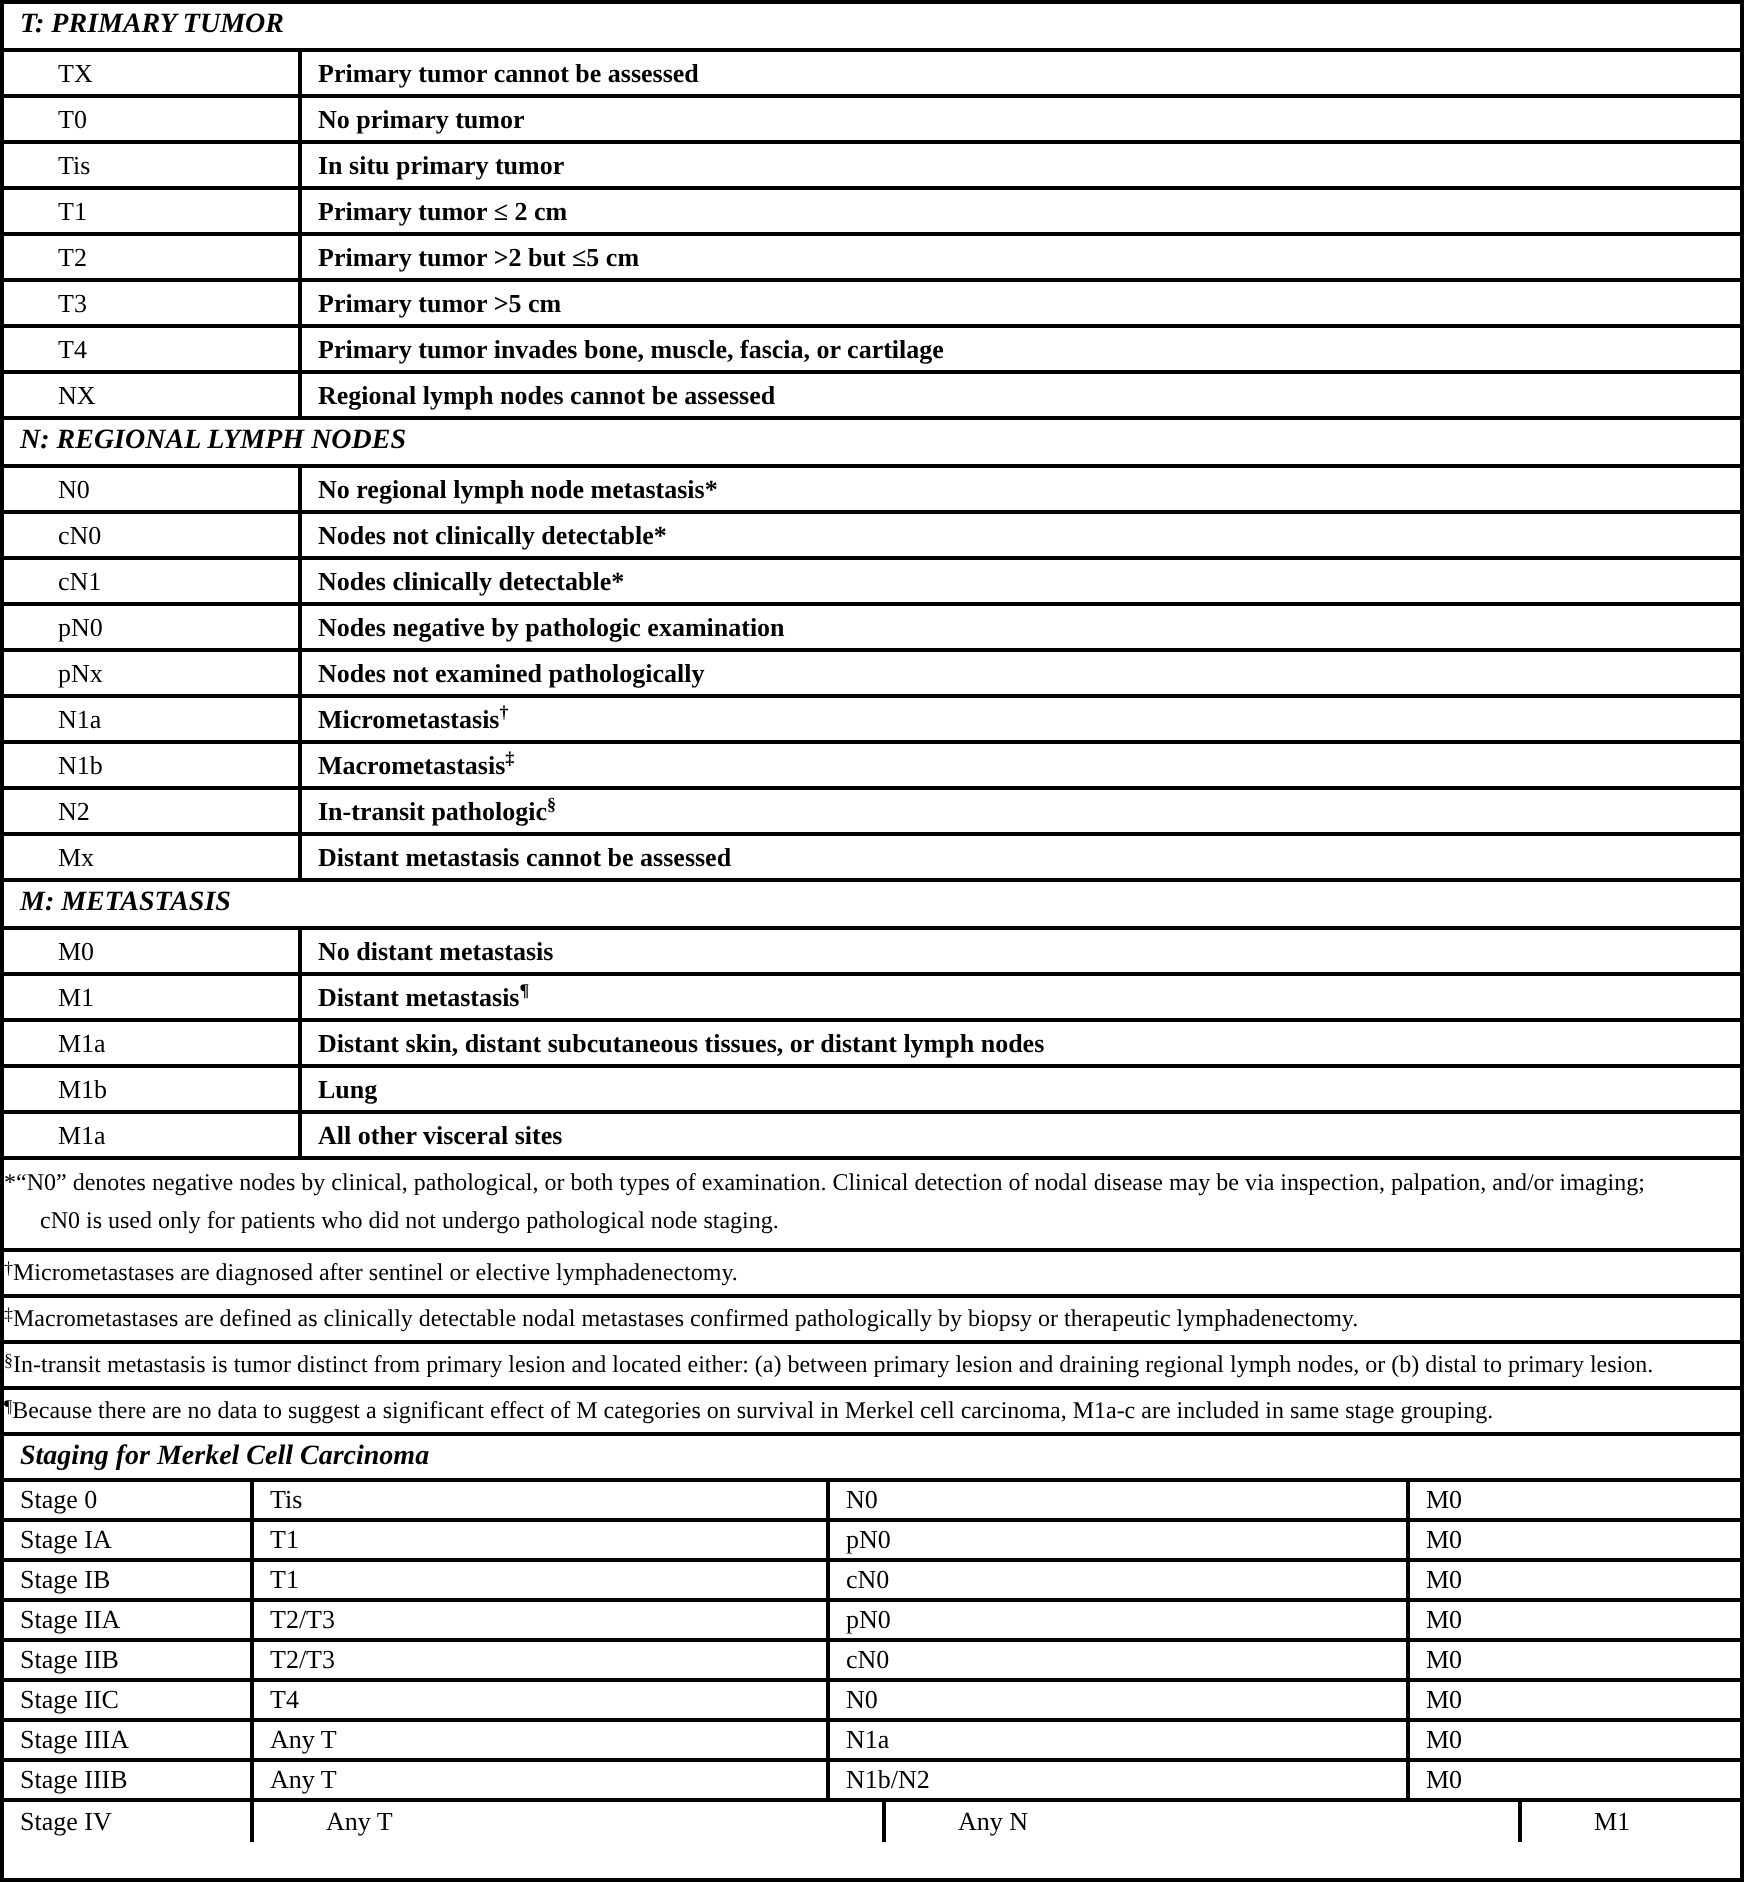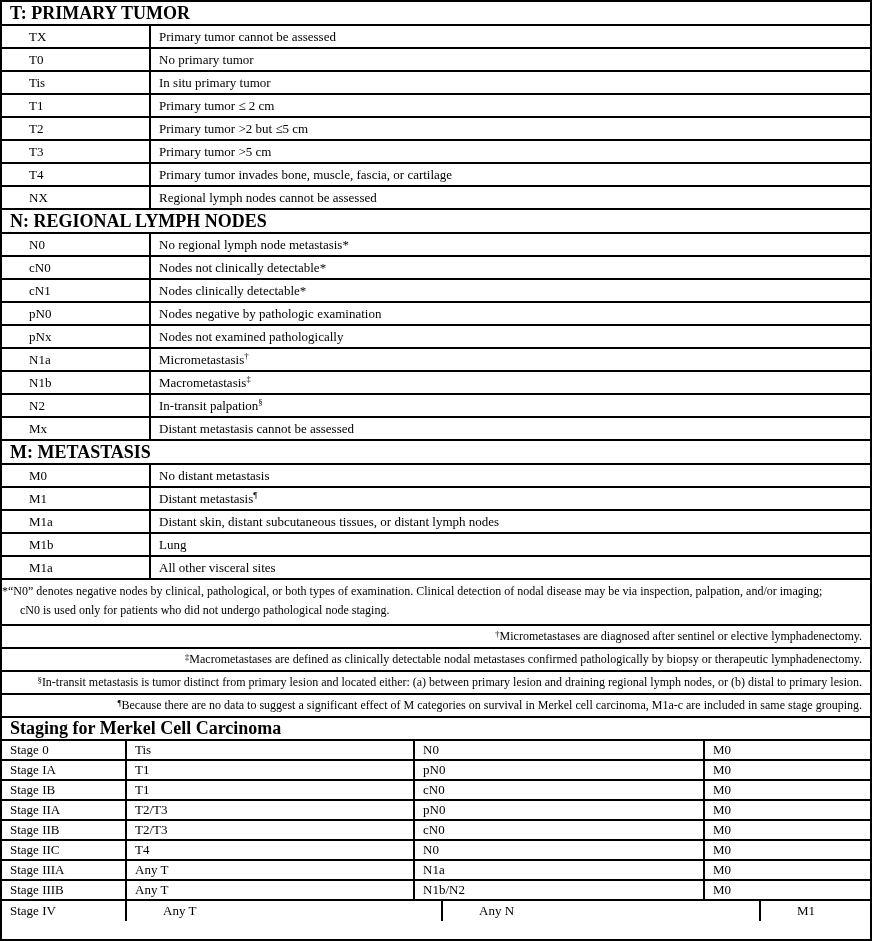--- a/index.html
+++ b/index.html
@@ -18,27 +18,27 @@
   .row { display:flex; border-bottom:2px solid #000; height:23px; align-items:stretch; }
   .row.sect { height:24px; font-weight:bold; }
   .row.sect.first { height:24px; }
   .cell {
     display:flex; align-items:center;
     padding:0 8px;
     font-size:13px;
     white-space:nowrap; overflow:hidden;
   }
   .c1 { width:130px; border-right:2px solid #000;margin-left:19px; }
-  .c2 { flex:1; }
-  .full { flex:1; padding:0 8px; display:flex; align-items:center; font-size:18px; }
+  .c2 { flex:1;font-weight:bold; }
+  .full { flex:1; padding:0 8px; display:flex; align-items:center; font-size:14px;font-style:italic; }
   .sup { font-size:9px; position:relative; top:-4px; line-height:0; }
   
   .fn { display:block; border-bottom:2px solid #000; padding:2px 8px 0 0; font-size:12px; line-height:19px; }
   .fn.h46 { height:46px; }
-  .fn.h23 { height:23px; padding-top:1px;text-align:right; }
+  .fn.h23 { height:23px; padding-top:1px; }
   .fn-line2 { padding-left:18px; }
   .fn-sup { font-size:9px; position:relative; top:-3px; }
   
   .srow { display:flex; border-bottom:2px solid #000; height:20px;justify-content:space-between; }
   .srow.last { border-bottom:none;gap:28px; }
   .s1 { width:125px; border-right:2px solid #000; }
   .s2 { width:288px; border-right:2px solid #000; }
   .s3 { width:290px; border-right:2px solid #000; }
   .s4 { flex:1; }
   .staging-head { height:23px; font-weight:bold; }
@@ -156,21 +156,21 @@
   <div class="row">
     <div class="cell c1">N1b</div>
     <div class="cell c2">
         <span>Macrometastasis</span>
         <span class="sup">‡</span>
       </div>
   </div>
   <div class="row">
     <div class="cell c1">N2</div>
     <div class="cell c2">
-        <span>In-transit palpation</span>
+        <span>In-transit pathologic</span>
         <span class="sup">§</span>
       </div>
   </div>
 
   <div class="row">
     <div class="cell c1">Mx</div>
     <div class="cell c2">
         <span>Distant metastasis cannot be assessed</span>
         <span class="sup"></span>
       </div>

